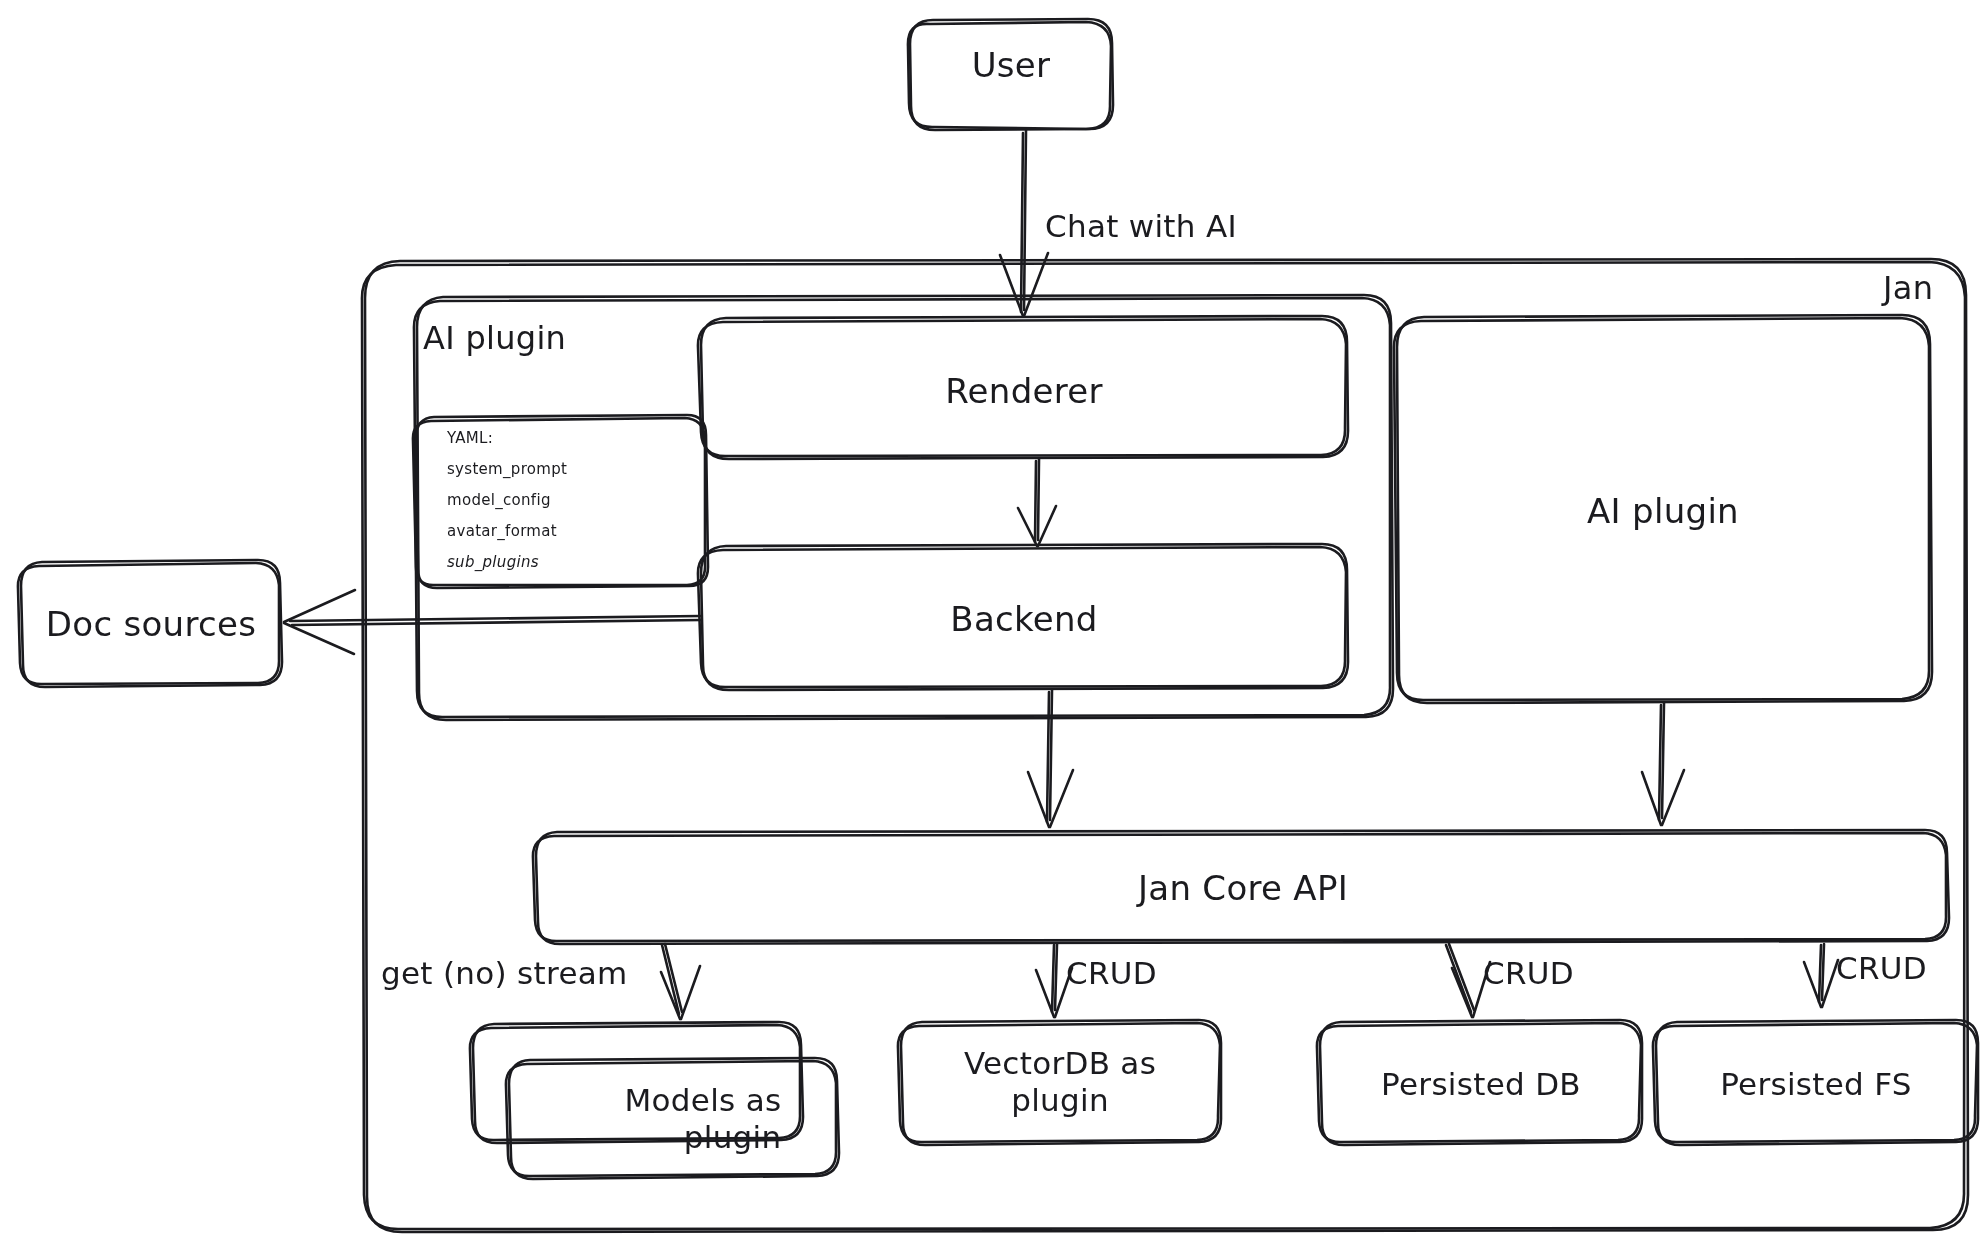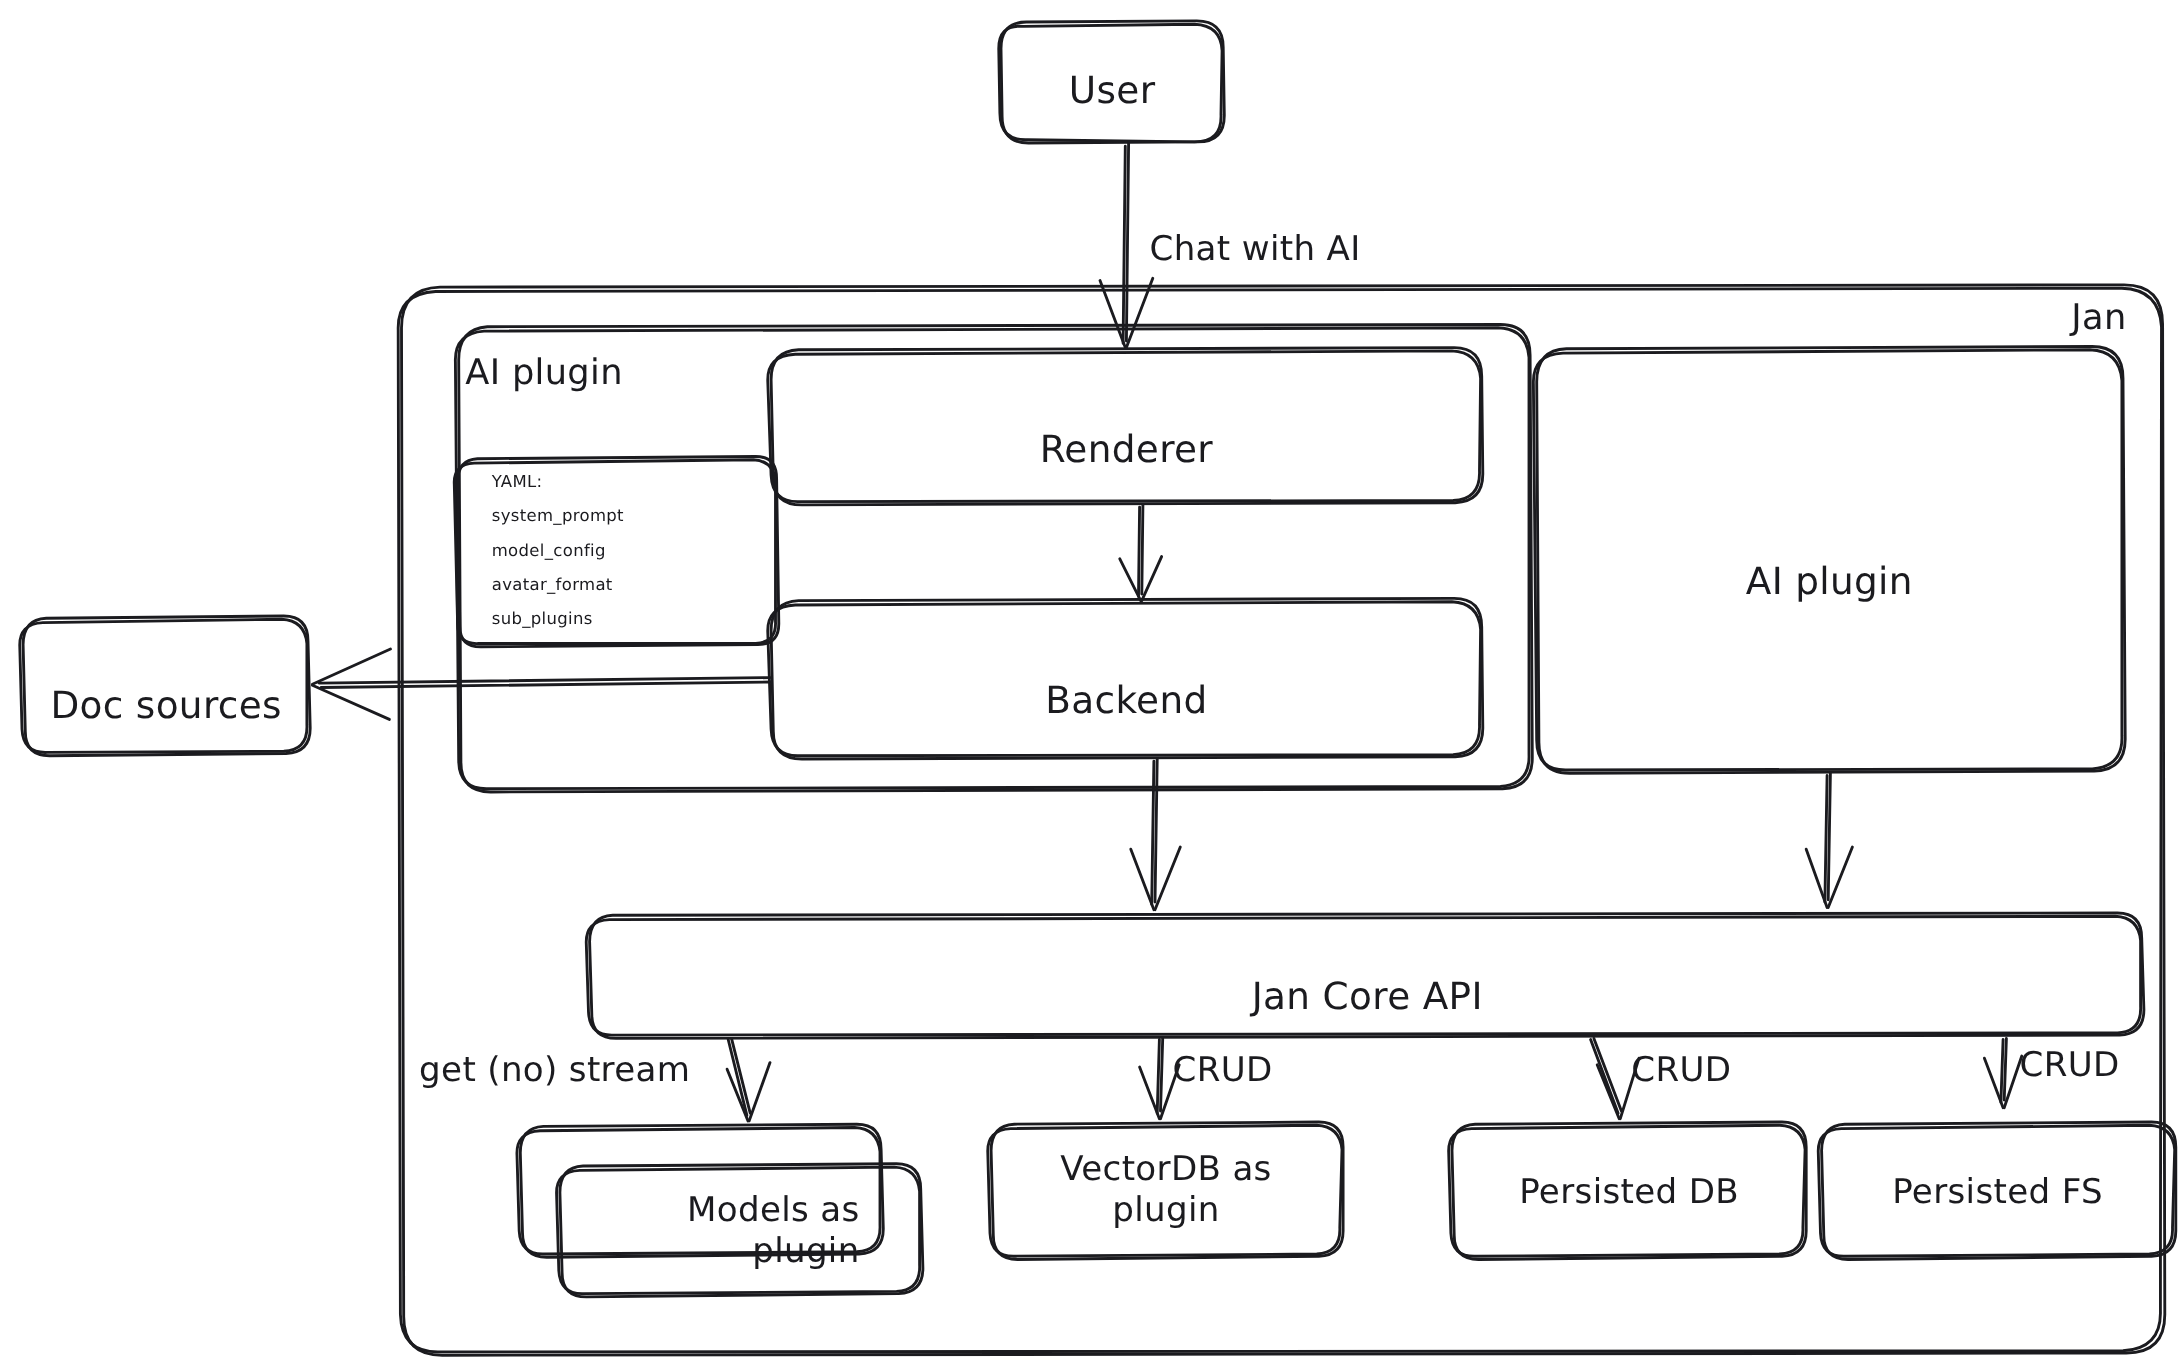--- a/index.html
+++ b/index.html
@@ -26,21 +26,21 @@
     color: #1b1b1f;
     font-family: "DejaVu Sans", sans-serif;
     white-space: pre;
     line-height: 1.18;
     letter-spacing: 0.3px;
   }
   .lbl.center {
     text-align: center;
     transform: translateX(-50%);
   }
-  .node-label  { font-size: 34px; margin-top: 18px; }
+  .node-label  { font-size: 34px; }
   .group-label { font-size: 32px; }
   .edge-label  { font-size: 31px; }
   .yaml-label  { font-size: 15px; line-height: 1.34; }
   .small-node  { font-size: 31px; }
 </style>
 </head>
 <body>
 
 <div id="canvas">
 
@@ -195,21 +195,21 @@
   <div class="lbl node-label center" style="left:1663px; top:491px;">AI plugin</div>
 
   <div class="lbl node-label center" style="left:151px; top:604px;">Doc sources</div>
 
   <div class="lbl node-label center" style="left:1243px; top:868px;">Jan Core API</div>
 
   <div class="lbl yaml-label" style="left:447px; top:428px;">YAML:</div>
   <div class="lbl yaml-label" style="left:447px; top:459px;">system_prompt</div>
   <div class="lbl yaml-label" style="left:447px; top:490px;">model_config</div>
   <div class="lbl yaml-label" style="left:447px; top:521px;text-align:center;">avatar_format</div>
-  <div class="lbl yaml-label" style="left:447px; top:552px;">sub_plugins</div>
+  <div class="lbl yaml-label" style="left:447px; top:552px;font-style:italic;">sub_plugins</div>
 
   <div class="lbl edge-label" style="left:1045px; top:208px;">Chat with AI</div>
 
   <div class="lbl edge-label" style="left:362px; top:955px;padding-left:19px;">get (no) stream</div>
   <div class="lbl edge-label" style="left:1066px; top:955px;">CRUD</div>
   <div class="lbl edge-label" style="left:1483px; top:955px;">CRUD</div>
   <div class="lbl edge-label" style="left:1836px; top:950px;">CRUD</div>
 
   <div class="lbl small-node center" style="left:703px; top:1082px; text-align:right;">Models as
 plugin</div>

